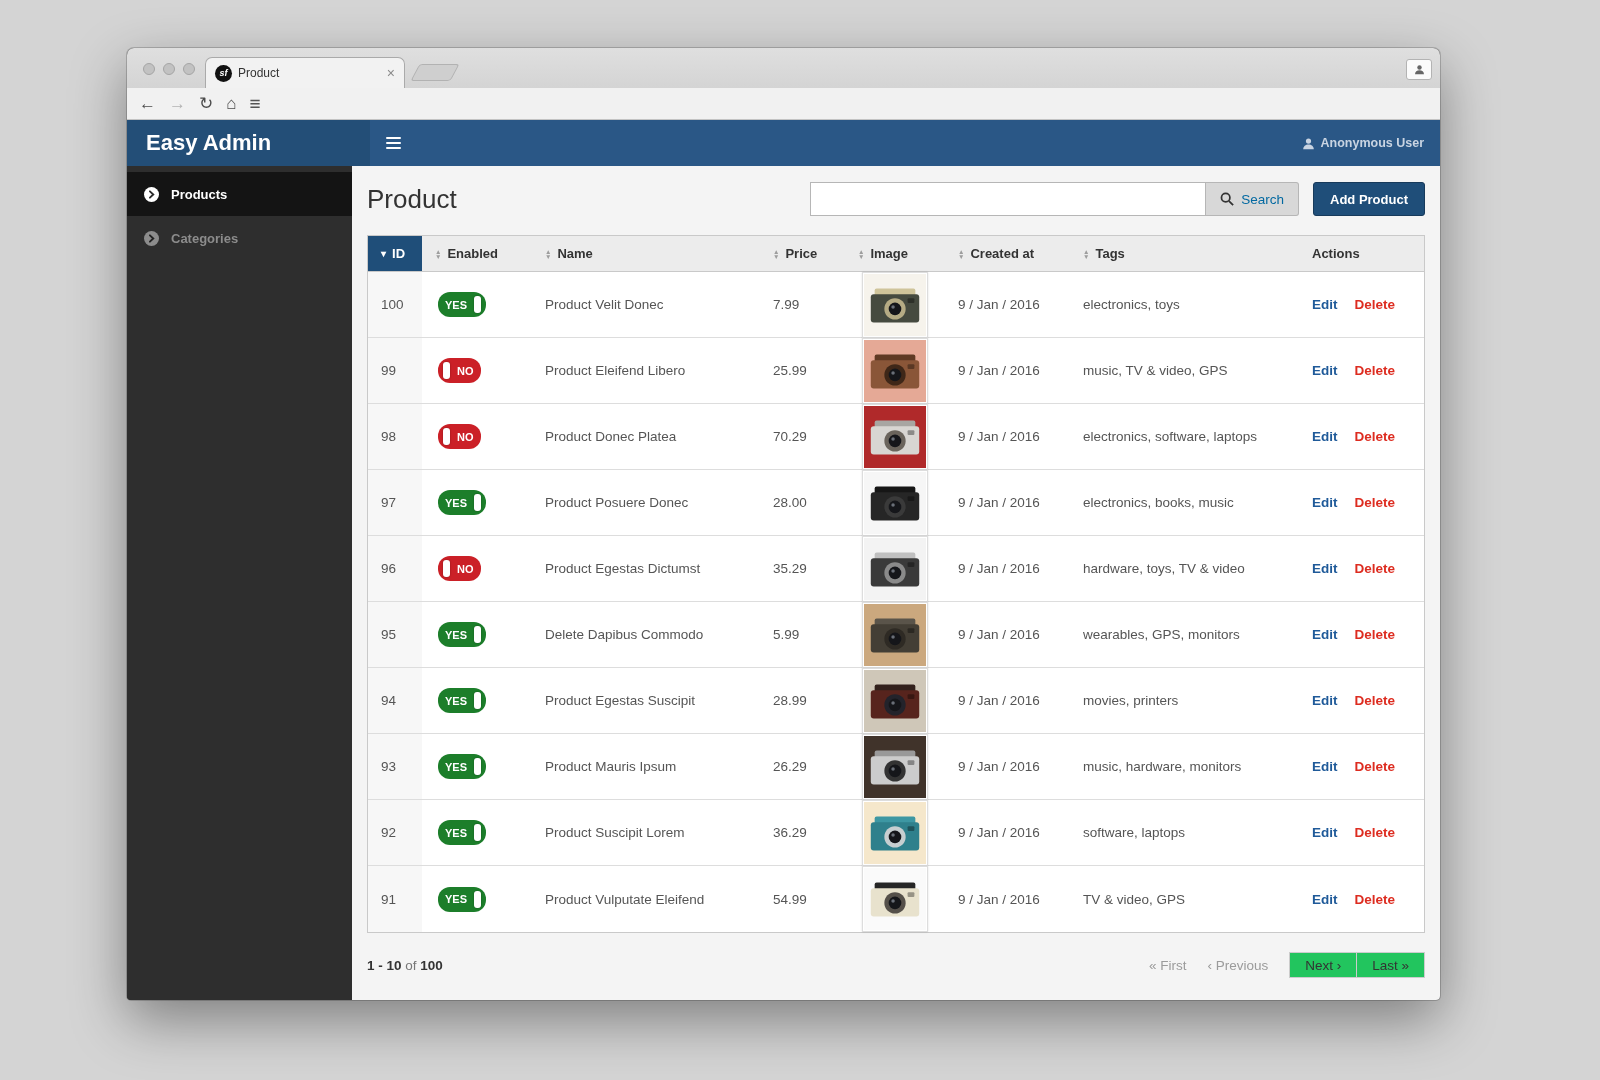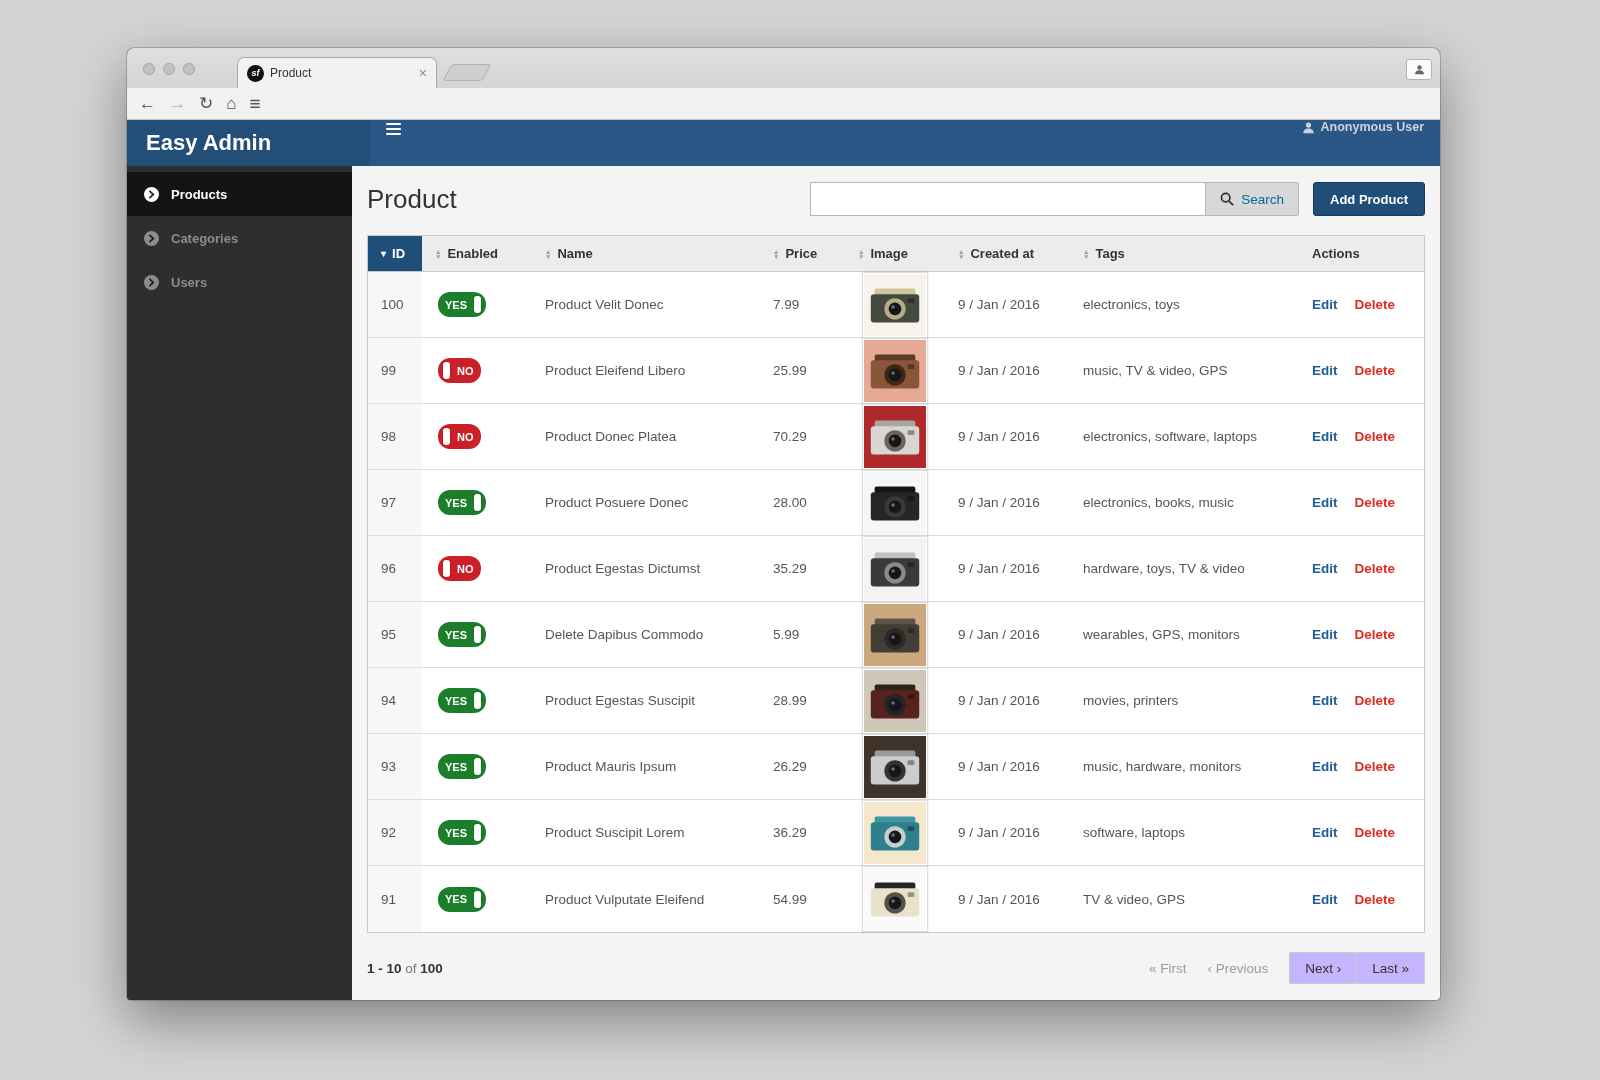--- a/index.html
+++ b/index.html
@@ -12,21 +12,21 @@
   }
   .window {
     position:absolute; left:127px; top:48px; width:1313px; height:952px;
     border-radius:7px 7px 4px 4px;
     box-shadow:0 20px 55px rgba(0,0,0,.40), 0 0 0 1px rgba(0,0,0,.18);
     display:flex; flex-direction:column; overflow:hidden; background:#2e2e2e;
   }
   
   .tabstrip {
     height:40px; background:linear-gradient(#dfdfdf,#d4d4d4);
-    position:relative; display:flex; align-items:flex-end; flex:none;padding-left:32px;
+    position:relative; display:flex; align-items:flex-end; flex:none;
   }
   .traffic { position:absolute; left:16px; top:15px; display:flex; gap:8px; }
   .light { width:12px; height:12px; border-radius:50%; background:#c2c2c2; border:1px solid #a5a5a5; }
   .tab {
     margin-left:78px; width:200px; height:31px; background:#f2f2f2;
     border:1px solid #aaa; border-bottom:none; border-radius:7px 7px 0 0;
     display:flex; align-items:center; padding:0 9px; gap:6px;
   }
   .sf-logo { width:17px; height:17px; border-radius:50%; background:#111; color:#fff;
     font-size:9px; font-style:italic; font-weight:bold; display:flex; align-items:center; justify-content:center; flex:none;}
@@ -50,21 +50,21 @@
   .doc-ic { flex:none; color:#9a9a9a; }
   .url-text { font-size:13px; white-space:nowrap; overflow:hidden; }
   .url-host { color:#1c1c1c; font-weight:bold; }
   .url-path { color:#7d7d7d; }
   .star-ic { margin-left:auto; font-size:16px; color:#8e8e8e; line-height:1; }
   .menu-ic { font-size:19px; color:#555; line-height:1; }
   
   .appheader { height:46px; display:flex; flex:none; }
   .brand { width:243px; background:#234e77; color:#fff; font-size:22px; font-weight:bold;
     display:flex; align-items:center; padding-left:19px; flex:none; }
-  .appbar { flex:1; background:#2a5786; display:flex; align-items:flex-start; padding:0 16px 0 16px; }
+  .appbar { flex:1; background:#2a5786; display:flex; align-items:center; padding:0 16px 0 16px; }
   .bars span { display:block; width:15px; height:2px; background:#fff; margin:3px 0; border-radius:1px; }
   .appuser { margin-left:auto; display:flex; align-items:center; gap:6px;
     color:#c9d4e2; font-size:12.5px; font-weight:bold; }
   
   .approw { flex:1; display:flex; min-height:0; }
   .sidebar { width:225px; background:#2e2e2e; flex:none; padding-top:6px; }
   .side-item { height:44px; display:flex; align-items:center; gap:12px; padding-left:17px;
     font-size:13px; font-weight:bold; color:#8c8c8c; }
   .side-item.active { background:#141414; color:#fff; }
   .main { flex:1; background:#f4f4f4; padding:16px 15px 0; display:flex; flex-direction:column; }
@@ -109,21 +109,21 @@
   .td.c7 { display:flex; gap:17px; font-weight:bold; }
   .link-edit { color:#1f5a99; }
   .link-delete { color:#dd2c20; }
   
   .footer { display:flex; align-items:center; margin-top:19px; padding-bottom:22px; }
   .range { font-size:13.5px; color:#777; }
   .range .b { color:#333; font-weight:bold; }
   .pager { margin-left:auto; display:flex; align-items:center; gap:21px; }
   .pg-disabled { font-size:13.5px; color:#9b9b9b; }
   .pg-group { display:flex; }
-  .pg-btn { height:32px; padding:11px 15px; background:#c4b5fd; border:1px solid #ccc;
+  .pg-btn { height:26px; padding:11px 15px; background:#22c55e; border:1px solid #ccc;
     font-size:13.5px; color:#333; display:flex; align-items:center; }
   .pg-btn + .pg-btn { border-left:none; }
 </style>
 </head>
 <body>
 
 <div class="window">
 
   <div class="tabstrip">
     <div class="traffic">
@@ -183,27 +183,20 @@
   </div>
 
   <div class="side-item">
     <svg class="side-icon" width="15" height="15" viewBox="0 0 16 16">
             <circle cx="8" cy="8" r="8" fill="currentColor"></circle>
             <path d="M6.3 4.6 L9.9 8 L6.3 11.4" fill="none" stroke="rgba(25,25,25,0.92)" stroke-width="2" stroke-linecap="round"></path>
           </svg>
     <span class="side-label">Categories</span>
   </div>
 
-  <div class="side-item">
-    <svg class="side-icon" width="15" height="15" viewBox="0 0 16 16">
-            <circle cx="8" cy="8" r="8" fill="currentColor"></circle>
-            <path d="M6.3 4.6 L9.9 8 L6.3 11.4" fill="none" stroke="rgba(25,25,25,0.92)" stroke-width="2" stroke-linecap="round"></path>
-          </svg>
-    <span class="side-label">Users</span>
-  </div>
 </div>
 
     <div class="main">
       <div class="topbar">
         <h1 class="page-title">Product</h1>
         <div class="controls">
           <input class="search-input" type="text" value="" style="">
           <button class="search-btn">
             <svg width="14" height="14" viewBox="0 0 16 16" fill="none" stroke="#333" stroke-width="2">
                 <circle cx="6.5" cy="6.5" r="4.8"></circle>

